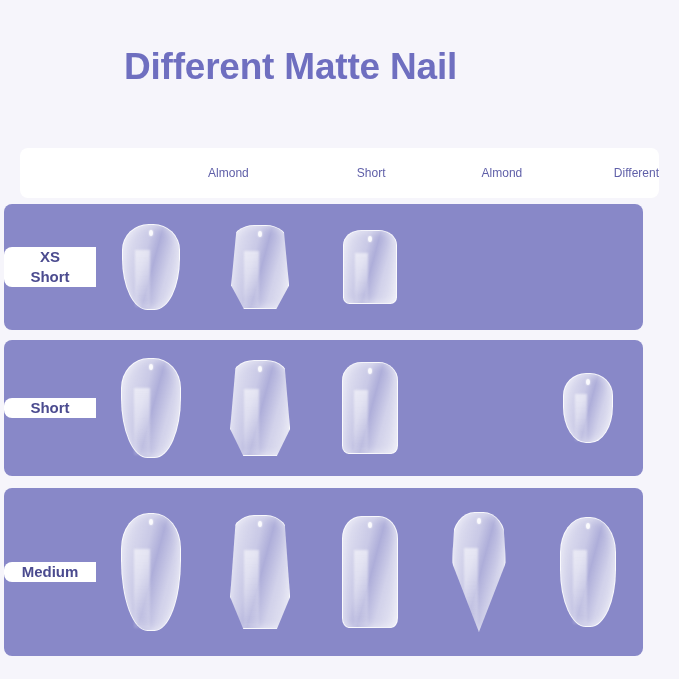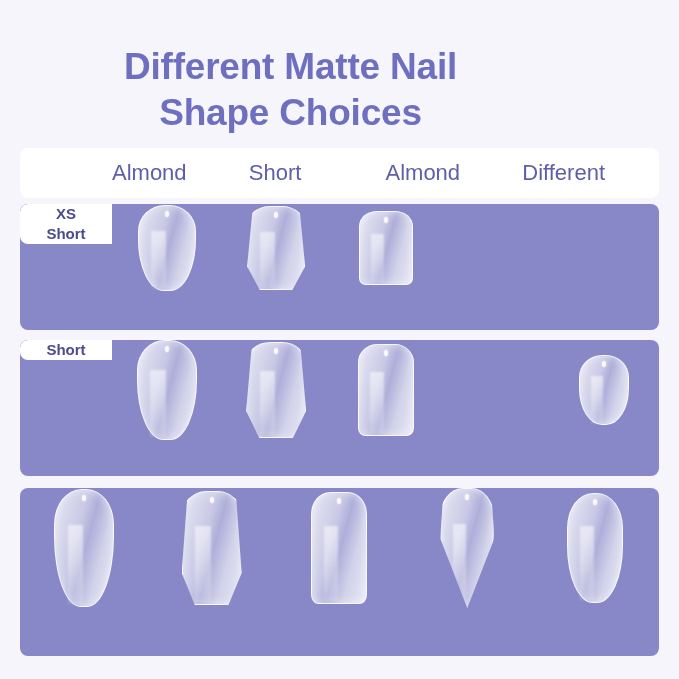--- a/index.html
+++ b/index.html
@@ -45,35 +45,35 @@
     border-radius: 8px;
     display: flex;
     align-items: center;
   }
   .header-row .corner {
     width: 92px;
     flex: 0 0 92px;
   }
   .header-row .hcell {
     flex: 1 1 0;
-    text-align: left;
+    text-align: right;
     color: #5f5fa8;
-    font-size: 22px;
+    font-size: 12px;
     font-weight: normal;
   }
 
   
   .size-row {
     position: absolute;
-    left: 20px;
+    left: 4px;
     width: 639px;
     background: #8888c8;
     border-radius: 8px;
     display: flex;
-    align-items: flex-start;
+    align-items: center;
     overflow: hidden;
   }
   .row-xs     { top: 204px;  height: 126px; }
   .row-short  { top: 340px;  height: 136px; }
   .row-medium { top: 488px;  height: 168px; }
 
   .size-label {
     flex: 0 0 92px;
     background: #ffffff;
     border-radius: 8px 0 0 8px;
@@ -154,21 +154,20 @@
   }
   .empty { visibility: hidden; }
 </style>
 </head>
 <body>
 
 <div class="page">
 
   <div class="title">
     <span class="line">Different Matte Nail</span>
-    <span class="line">Shape Choices</span>
   </div>
 
   <div class="header-row">
     <div class="corner"></div>
     <div class="hcell">Almond</div>
     <div class="hcell">Short</div>
     <div class="hcell">Almond</div>
     <div class="hcell">Different</div>
   </div>
 
@@ -227,20 +226,23 @@
       </div>
       <div class="cell">
         <div class="nail shape-oval" style="width:48px;height:68px;">
             <span class="sheen"></span>
           </div>
       </div>
     </div>
   </div>
 
   <div class="size-row row-medium">
+    <div class="size-label">
+      <span>Medium</span>
+    </div>
     <div class="cells">
       <div class="cell">
         <div class="nail shape-almond" style="width:58px;height:116px;">
             <span class="sheen"></span>
           </div>
       </div>
       <div class="cell">
         <div class="nail shape-coffin" style="width:58px;height:112px;">
             <span class="sheen"></span>
           </div>

